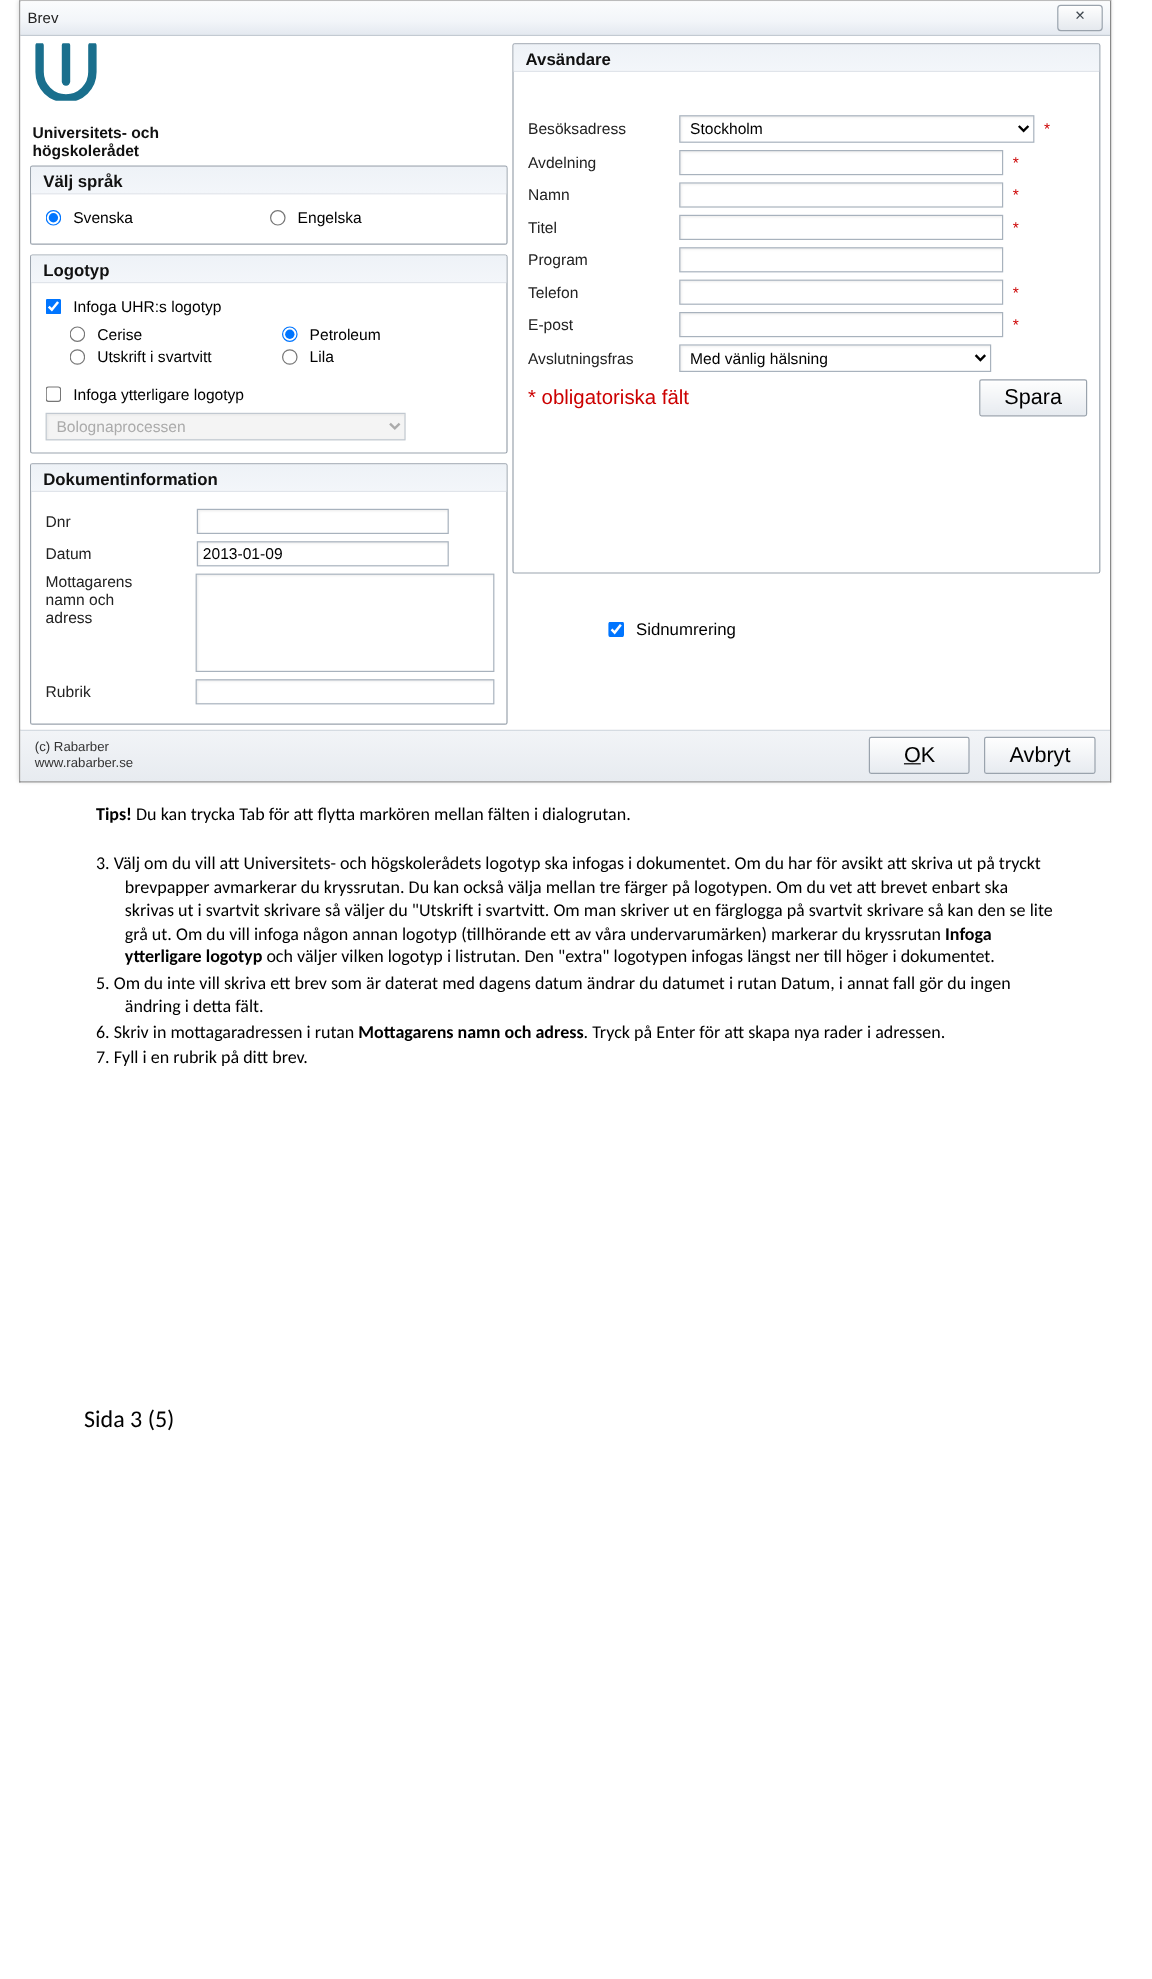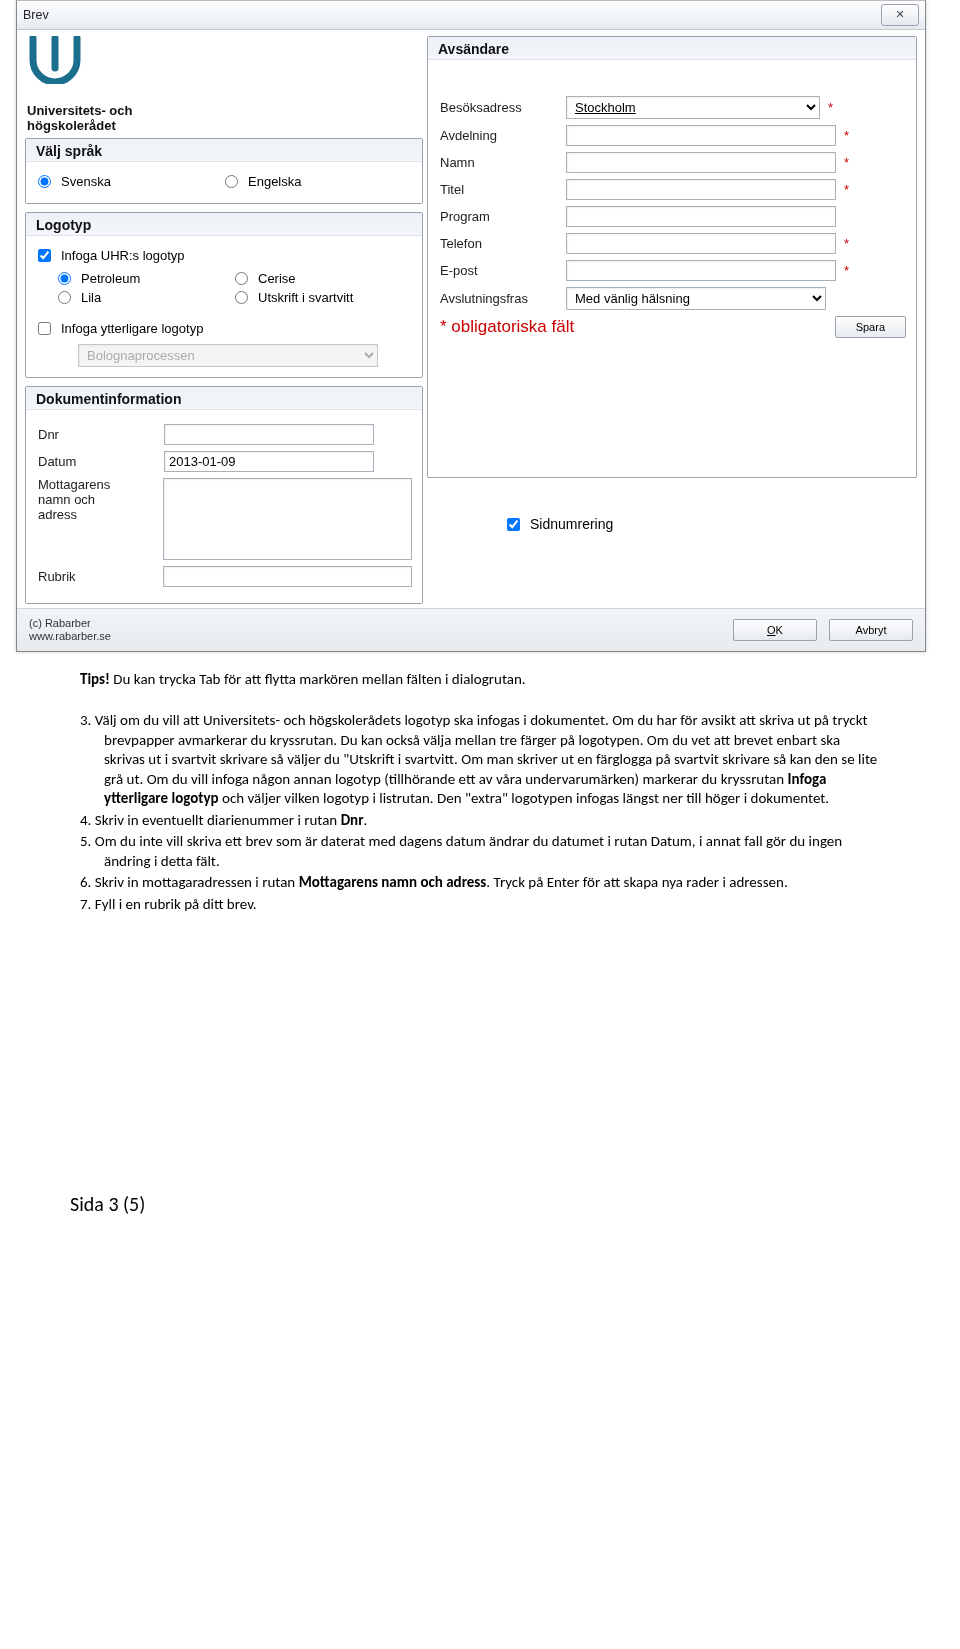--- a/index.html
+++ b/index.html
@@ -126,21 +126,21 @@
     color: #888;
   }
   .req-star { color: #c00; font-size: 13px; margin-left: 2px; width:10px; display:inline-block; }
   .mand-note { color:#c00; font-size:17px; }
   .btn {
     border: 1px solid #9aa3ad;
     border-radius: 2px;
     background: linear-gradient(#fefefe,#e7ebf0);
     padding: 4px 20px;
     font-family: inherit;
-    font-size: 11px;
+    font-size: 18px;
     box-shadow: inset 0 1px 0 #fff;
     cursor: default;
   }
   .dialog-footer {
     height: 42px;
     background: linear-gradient(#f2f4f7,#e7ebf0);
     border-top: 1px solid #cfd5dc;
     display:flex;
     align-items:center;
     padding: 0 12px;
@@ -223,44 +223,44 @@
       <div class="group">
         <div class="group-title">Logotyp</div>
         <div class="group-body">
           <div class="check-row">
             <input type="checkbox" checked="" style="">
             <span>Infoga UHR:s logotyp</span>
           </div>
           <div class="two-col" style="padding-left:20px;">
             <div>
               <div class="radio-row">
+                <input type="radio" style="">
+                <span>Cerise</span>
+              </div>
+              <div class="radio-row">
+                <input type="radio" style="">
+                <span>Utskrift i svartvitt</span>
+              </div>
+            </div>
+            <div>
+              <div class="radio-row">
                 <input type="radio" checked="" style="">
                 <span>Petroleum</span>
               </div>
               <div class="radio-row">
                 <input type="radio" style="">
                 <span>Lila</span>
               </div>
             </div>
-            <div>
-              <div class="radio-row">
-                <input type="radio" style="">
-                <span>Cerise</span>
-              </div>
-              <div class="radio-row">
-                <input type="radio" style="">
-                <span>Utskrift i svartvitt</span>
-              </div>
-            </div>
           </div>
           <div class="check-row" style="margin-top:12px;">
             <input type="checkbox" style="">
             <span>Infoga ytterligare logotyp</span>
           </div>
-          <select class="text disabled" style="width:300px; margin-top:4px; color:#888;margin-left:40px;" disabled="">
+          <select class="text disabled" style="width:300px; margin-top:4px; color:#888;" disabled="">
             <option>Bolognaprocessen</option>
           </select>
         </div>
       </div>
 
       <div class="group" style="margin-bottom:0;">
         <div class="group-title">Dokumentinformation</div>
         <div class="group-body">
           <div class="field-row">
             <span class="field-label">Dnr</span>
@@ -285,21 +285,21 @@
         </div>
       </div>
     </div>
 
     <div class="col-right">
       <div class="group" style="height:440px;">
         <div class="group-title">Avsändare</div>
         <div class="group-body" style="padding-top:30px;">
           <div class="field-row">
             <span class="field-label">Besöksadress</span>
-            <select class="text" style="width:254px;text-decoration:underline;">
+            <select class="text" style="width:296px;">
               <option>Stockholm</option>
             </select>
             <span class="req-star">*</span>
           </div>
           <div class="field-row">
             <span class="field-label">Avdelning</span>
             <input class="text" style="width: 260px;" value="">
             <span class="req-star">*</span>
           </div>
           <div class="field-row">
@@ -359,23 +359,20 @@
 </div>
 
 <div class="doc-text">
   <p class="tips-line">
     <span class="tips-lead">Tips!</span><span> Du kan trycka Tab för att flytta markören mellan fälten i dialogrutan.</span>
   </p>
   <ol>
     <li>
       <span>3. Välj om du vill att Universitets- och högskolerådets logotyp ska infogas i dokumentet. Om du har för avsikt att skriva ut på tryckt brevpapper avmarkerar du kryssrutan. Du kan också välja mellan tre färger på logotypen. Om du vet att brevet enbart ska skrivas ut i svartvit skrivare så väljer du "Utskrift i svartvitt. Om man skriver ut en färglogga på svartvit skrivare så kan den se lite grå ut. Om du vill infoga någon annan logotyp (tillhörande ett av våra undervarumärken) markerar du kryssrutan </span><b>Infoga ytterligare logotyp</b><span> och väljer vilken logotyp i listrutan. Den "extra" logotypen infogas längst ner till höger i dokumentet.</span>
     </li>
-    <li>
-      <span>4. Skriv in eventuellt diarienummer i rutan </span><b>Dnr</b><span>.</span>
-    </li>
     <li>5. Om du inte vill skriva ett brev som är daterat med dagens datum ändrar du datumet i rutan Datum, i annat fall gör du ingen ändring i detta fält.</li>
     <li>
       <span>6. Skriv in mottagaradressen i rutan </span><b>Mottagarens namn och adress</b><span>. Tryck på Enter för att skapa nya rader i adressen.</span>
     </li>
     <li>7. Fyll i en rubrik på ditt brev.</li>
   </ol>
 </div>
 
 <div style="height:260px;"></div>
 <div class="page-num">Sida 3 (5)</div>

